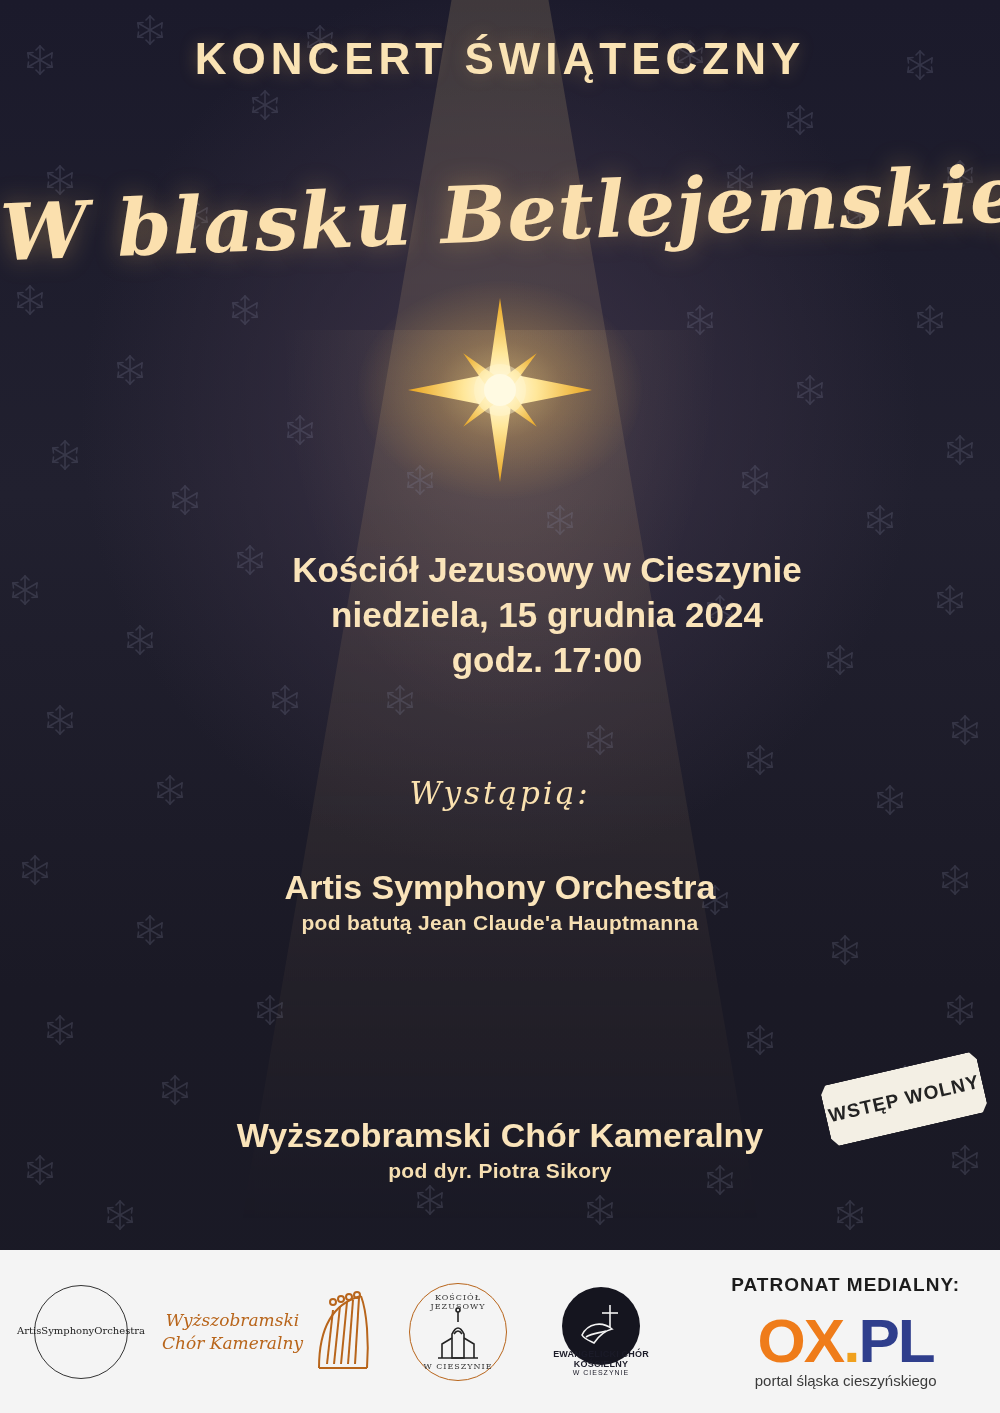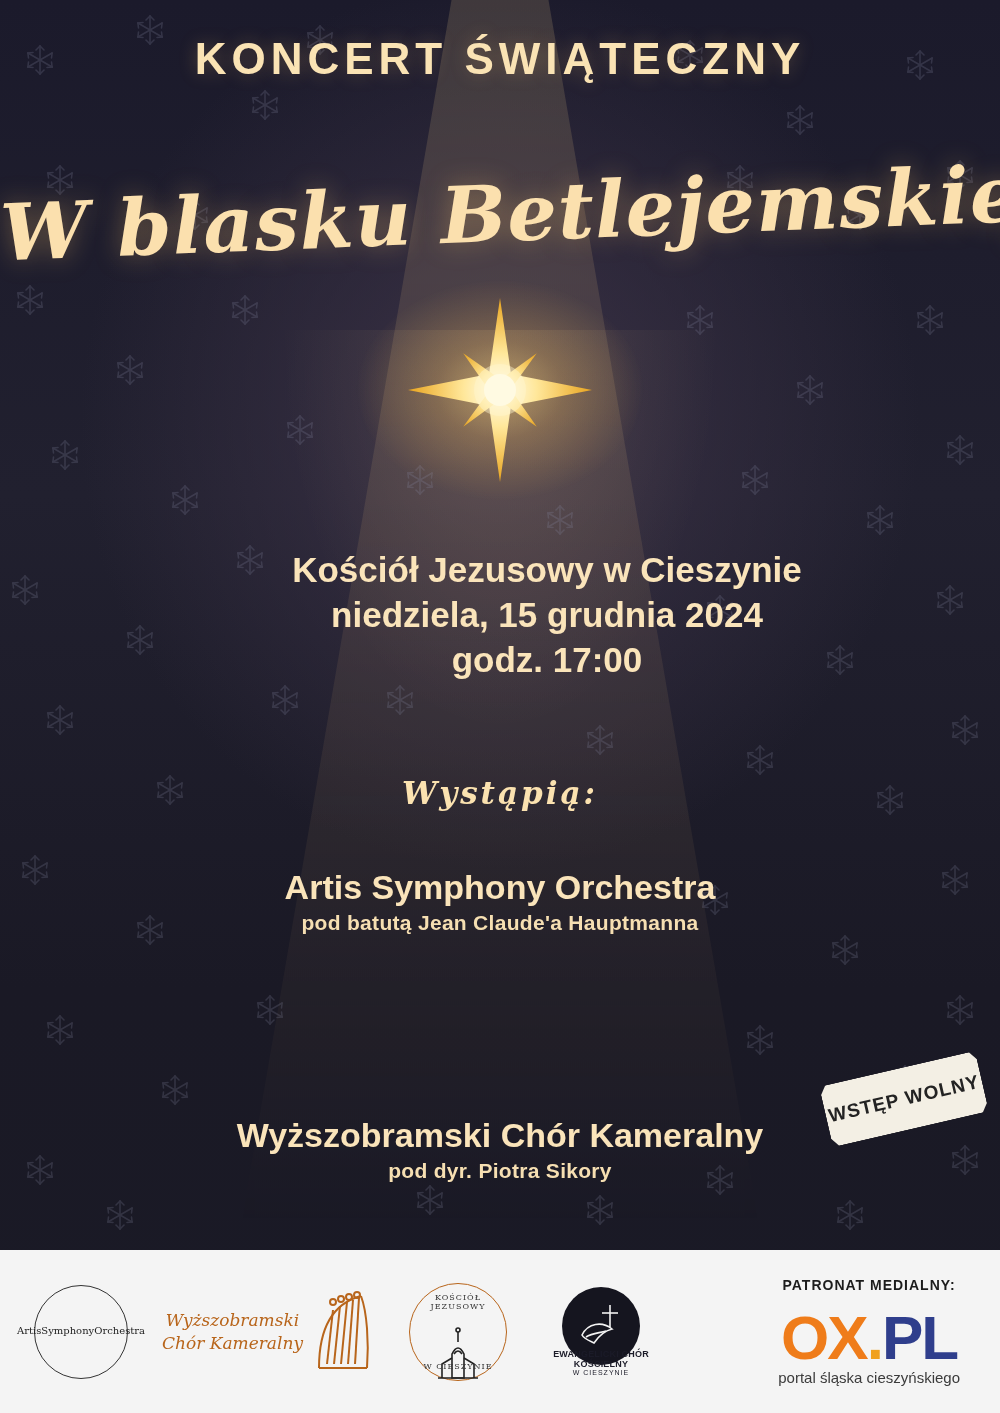--- a/index.html
+++ b/index.html
@@ -139,21 +139,21 @@
   }
   .venue div { white-space: nowrap; }
 
   .performers-label {
     position: absolute;
     top: 775px;
     left: 0;
     width: 100%;
     font-family: "DejaVu Serif", serif;
     font-style: italic;
-    font-weight: bold;
+    font-weight: normal;
     font-size: 31px;
     letter-spacing: 3px;
     color: #fbe2b0;
   }
 
   .act {
     position: absolute;
     left: 0;
     width: 100%;
   }
@@ -250,21 +250,21 @@
     color: #b8651b;
     text-align: center;
     white-space: nowrap;
   }
   .logo-kosciol {
     width: 96px; height: 96px;
     border: 1.5px solid #b8651b;
     border-radius: 50%;
     position: relative;
     display: flex;
-    align-items: flex-end;
+    align-items: center;
     justify-content: center;
     text-decoration: underline;
   }
   .logo-kosciol .top-t, .logo-kosciol .bot-t {
     position: absolute;
     width: 100%;
     text-align: center;
     font-family: "DejaVu Serif", serif;
     font-size: 8px;
     letter-spacing: 1px;
@@ -303,21 +303,21 @@
     font-size: 7px;
     font-weight: normal;
     letter-spacing: 1px;
   }
 
   .patron {
     padding-right: 40px;
     text-align: center;
   }
   .patron .plab {
-    font-size: 14px;
+    font-size: 19px;
     font-weight: bold;
     letter-spacing: 1px;
     color: #1c1c1c;
     margin-bottom: 16px;
   }
   .oxpl {
     font-size: 62px;
     font-weight: bold;
     letter-spacing: -2px;
     line-height: 0.95;

